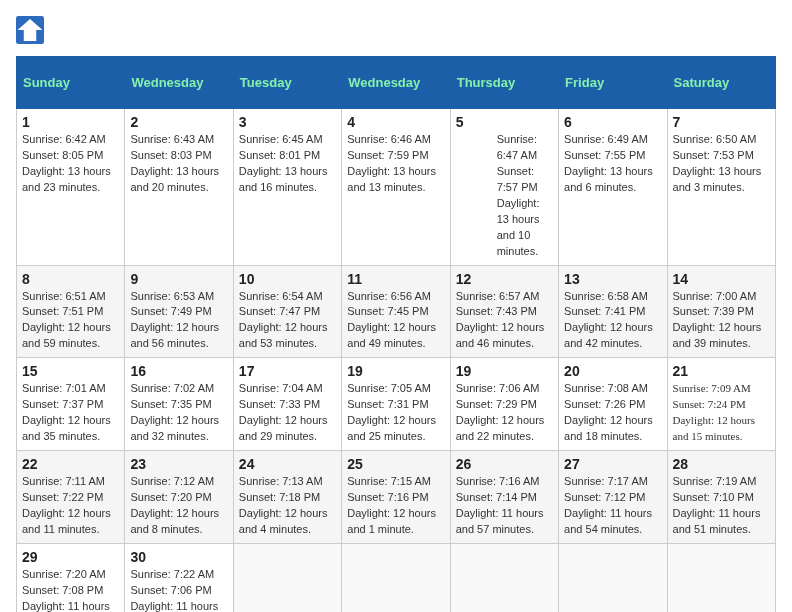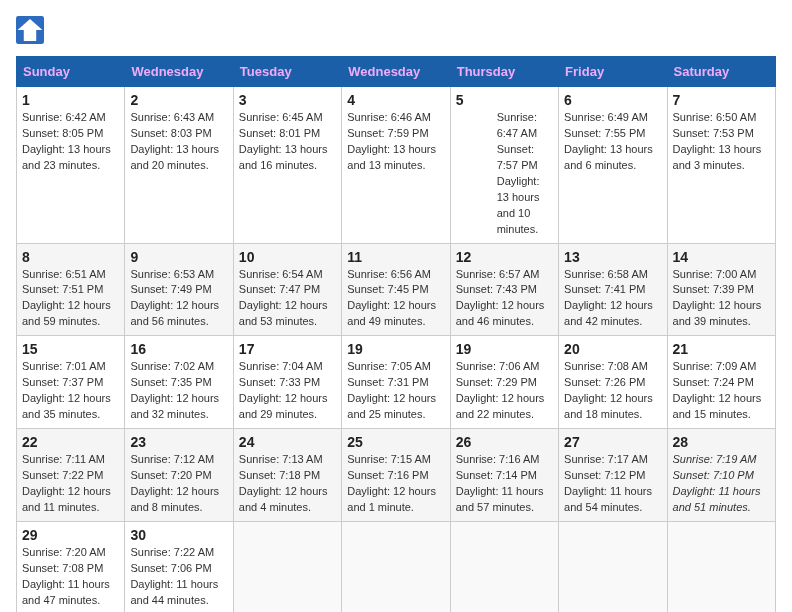--- a/index.html
+++ b/index.html
@@ -45,22 +45,22 @@
       font-size: 15px;
       color: #444;
     }
     table {
       width: 100%;
       border-collapse: collapse;
       font-size: 11px;
     }
     thead tr th {
       background-color: #1a5fa8;
-      color: #f0abfc;
-      padding: 7px 6px;
+      color: #86efac;
+      padding: 18px 6px;
       text-align: left;
       font-size: 13px;
       font-weight: bold;
       border: 1px solid #1a5fa8;
     }
     tbody tr td {
       border: 1px solid #ccc;
       vertical-align: top;
       padding: 5px 5px;
       width: 14.28%;
@@ -262,21 +262,21 @@
         </td>
         <td>
           <span class="day-number">20</span>
           <div class="day-info" style="white-space: pre-line;">Sunrise: 7:08 AM
 Sunset: 7:26 PM
 Daylight: 12 hours
 and 18 minutes.</div>
         </td>
         <td>
           <span class="day-number">21</span>
-          <div class="day-info" style="white-space: pre-line;">Sunrise: 7:09 AM
+          <div class="day-info" style="white-space: pre-line; font-family: Liberation Serif, serif;">Sunrise: 7:09 AM
 Sunset: 7:24 PM
 Daylight: 12 hours
 and 15 minutes.</div>
         </td>
       </tr>
       <tr>
         <td>
           <span class="day-number">22</span>
           <div class="day-info" style="white-space: pre-line;">Sunrise: 7:11 AM
 Sunset: 7:22 PM
@@ -313,21 +313,21 @@
         </td>
         <td>
           <span class="day-number">27</span>
           <div class="day-info" style="white-space: pre-line;">Sunrise: 7:17 AM
 Sunset: 7:12 PM
 Daylight: 11 hours
 and 54 minutes.</div>
         </td>
         <td>
           <span class="day-number">28</span>
-          <div class="day-info" style="white-space: pre-line; font-style: italic;">Sunrise: 7:19 AM
+          <div class="day-info" style="white-space: pre-line;">Sunrise: 7:19 AM
 Sunset: 7:10 PM
 Daylight: 11 hours
 and 51 minutes.</div>
         </td>
       </tr>
       <tr>
         <td>
           <span class="day-number">29</span>
           <div class="day-info" style="white-space: pre-line;">Sunrise: 7:20 AM
 Sunset: 7:08 PM

